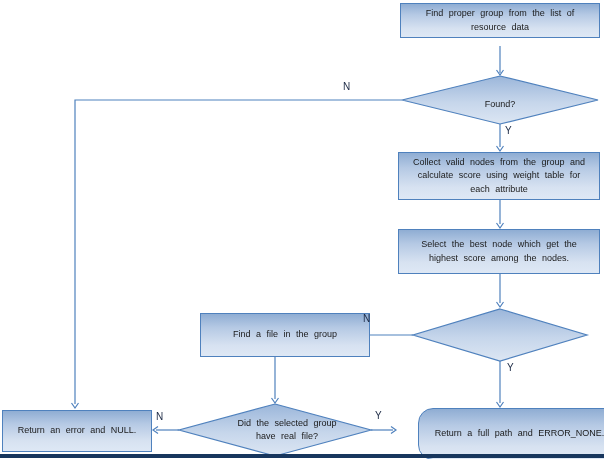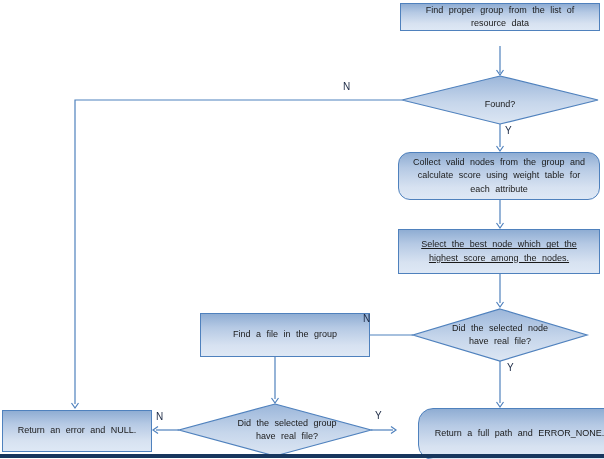--- a/index.html
+++ b/index.html
@@ -74,47 +74,46 @@
     <path class="wire" d="M158,426.5 L153,430 L158,433.5"></path>
 
     <path class="wire" d="M371,430 H393"></path>
     <path class="wire" d="M391,426.5 L396,430 L391,433.5"></path>
 
     <polygon class="dmd" points="500,76 598,100 500,124 402,100"></polygon>
     <polygon class="dmd" points="500,309 587,335 500,361 413,335"></polygon>
     <polygon class="dmd" points="275,404 371,430 275,456 179,430"></polygon>
   </svg>
 
-  <div class="box" style="left:400px;top:3px;width:200px;height:28px;">
+  <div class="box" style="left:400px;top:3px;width:200px;height:35px;">
     <span>Find proper group from the list of resource data</span>
   </div>
 
-  <div class="box" style="left:398px;top:152px;width:202px;height:48px;border-radius:12px;">
+  <div class="box" style="left:398px;top:152px;width:202px;height:48px;">
     <span>Collect valid nodes from the group and calculate score using weight table for each attribute</span>
   </div>
 
-  <div class="box" style="left:398px;top:229px;width:202px;height:45px;text-decoration:underline;">
+  <div class="box" style="left:398px;top:229px;width:202px;height:45px;">
     <span>Select the best node which get the highest score among the nodes.</span>
   </div>
 
   <div class="box" style="left:200px;top:313px;width:170px;height:44px;">
     <span>Find a file in the group</span>
   </div>
 
   <div class="box" style="left:2px;top:410px;width:150px;height:42px;">
     <span>Return an error and NULL.</span>
   </div>
 
   <div class="box" style="left:418px;top:408px;width:203px;height:52px;border-radius:15px;">
     <span>Return a full path and ERROR_NONE.</span>
   </div>
 
   <div class="dlabel" style="left:455px;top:96px;width:90px;height:16px;">Found?</div>
 
-  <div class="dlabel" style="left:448px;top:315px;width:104px;height:40px;">Did the selected node have real file?</div>
 
   <div class="dlabel" style="left:223px;top:410px;width:104px;height:40px;margin-left:12px;">Did the selected group have real file?</div>
 
   <span class="elabel" style="left:343px;top:82px;">N</span>
   <span class="elabel" style="left:505px;top:126px;">Y</span>
   <span class="elabel" style="left:363px;top:314px;">N</span>
   <span class="elabel" style="left:507px;top:363px;">Y</span>
   <span class="elabel" style="left:156px;top:412px;">N</span>
   <span class="elabel" style="left:375px;top:411px;">Y</span>
 

